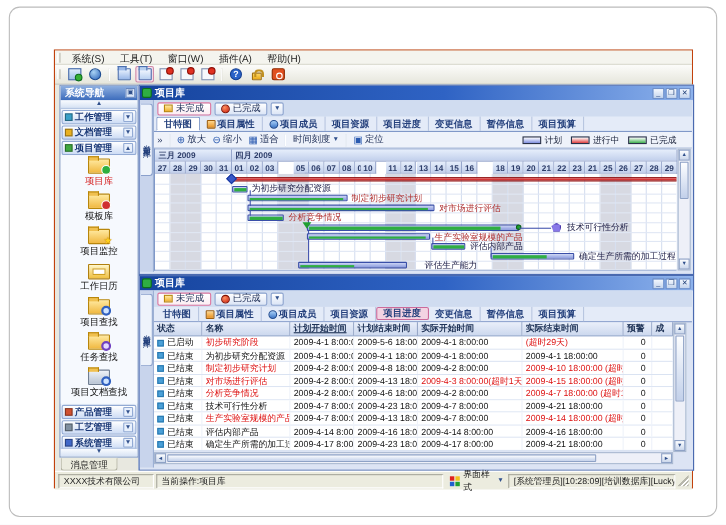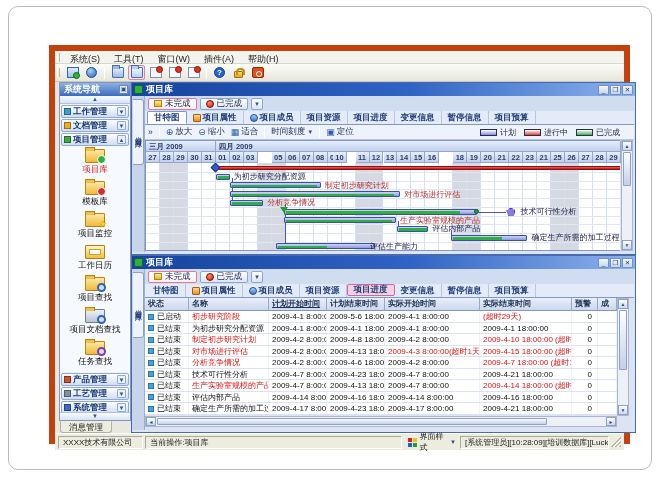--- a/index.html
+++ b/index.html
@@ -1,19 +1,19 @@
 <!DOCTYPE html>
 <html><head>
 <meta charset="utf-8">
 <style>
   html,body{margin:0;padding:0;background:#fff;}
   *{box-sizing:border-box;font-family:"Liberation Sans","DejaVu Sans",sans-serif;}
   .shot{position:relative;width:660px;height:477px;background:#fff;overflow:hidden;}
   .frame{position:absolute;left:8px;top:6px;right:8px;bottom:7px;border:1px solid #bcbcbc;border-radius:10px;background:#fff;}
-  .app{position:absolute;left:40px;top:38px;width:581px;height:399px;background:#e8e8e0;border:6px solid #c2410c;}
+  .app{position:absolute;left:40px;top:38px;width:581px;height:399px;background:#e8e8e0;border:1px solid #c2410c;}
 
   
   .menubar{position:absolute;left:0;top:0;width:100%;height:13px;background:#f4f4ee;border-bottom:1px solid #d8d8cc;display:flex;align-items:center;}
   .grip{width:3px;height:9px;margin:0 3px 0 2px;border-left:1px solid #fff;border-right:1px solid #b8b8ac;}
   .menu-item{font-size:9px;color:#222;padding:0 7px;line-height:13px;}
   .toolbar{position:absolute;left:0;top:13px;width:100%;height:18px;background:linear-gradient(#fcfcfa,#e6e6dc);border-bottom:1px solid #c8c8bc;display:flex;align-items:center;}
   .tbtn{width:17px;height:15px;margin:0 1px;display:flex;align-items:center;justify-content:center;border:1px solid transparent;border-radius:2px;}
   .tbtn.act{background:#f6e2ec;border-color:#cf8aa8;}
   .tsep{width:1px;height:12px;background:#b8b8ac;border-right:1px solid #fff;margin:0 3px;}
   .ticon{position:relative;width:12px;height:11px;display:block;}
@@ -237,26 +237,26 @@
               </div>
               <div class="sb-item">
                 <div class="sb-ico bg-cal cal"></div>
                 <div class="sb-label">工作日历</div>
               </div>
               <div class="sb-item">
                 <div class="sb-ico bg-mag"></div>
                 <div class="sb-label">项目查找</div>
               </div>
               <div class="sb-item">
+                <div class="sb-ico bg-mag2"></div>
+                <div class="sb-label">任务查找</div>
+              </div>
+              <div class="sb-item">
                 <div class="sb-ico bg-magdisk disk"></div>
                 <div class="sb-label">项目文档查找</div>
-              </div>
-              <div class="sb-item">
-                <div class="sb-ico bg-mag2"></div>
-                <div class="sb-label">任务查找</div>
               </div>
             </div>
             <div class="sb-gh">
               <span class="sb-gh-ico" style="background: rgb(208, 80, 48);"></span>
               <span class="sb-gh-label">产品管理</span>
               <span class="sb-chev">▼</span>
             </div>
             <div class="sb-gh">
               <span class="sb-gh-ico" style="background: rgb(128, 144, 160);"></span>
               <span class="sb-gh-label">工艺管理</span>
@@ -482,21 +482,21 @@
                   <i class="gprog" style="width: 96%;"></i>
                 </div>
                 <span class="glabel" style="left: 286.206px; top: 62.4px;">评估内部产品</span>
                 <div class="gbar" style="left: 304.559px; width: 76.8382px; top: 71.6px;">
                   <i class="gprog" style="width: 66%;"></i>
                 </div>
                 <span class="glabel" style="left: 385.397px; top: 71.1px;">确定生产所需的加工过程</span>
                 <div class="gbar" style="left: 129.926px; width: 99.1912px; top: 80.3px;">
                   <i class="gprog" style="width: 51%;"></i>
                 </div>
-                <span class="glabel" style="left: 224px; top: 79.8px;">评估生产能力</span>
+                <span class="glabel" style="left: 245px; top: 79.8px;">评估生产能力</span>
               </div>
         </div>
 
         <div class="vscroll" style="left:489px;top:57px;height:111px;">
           <span class="sc-btn" style="top:0;">▲</span>
           <span class="sc-thumb" style="left:1px;top:11px;width:8px;height:34px;"></span>
           <span class="sc-btn" style="bottom:0;">▼</span>
         </div>
       </div>
 

